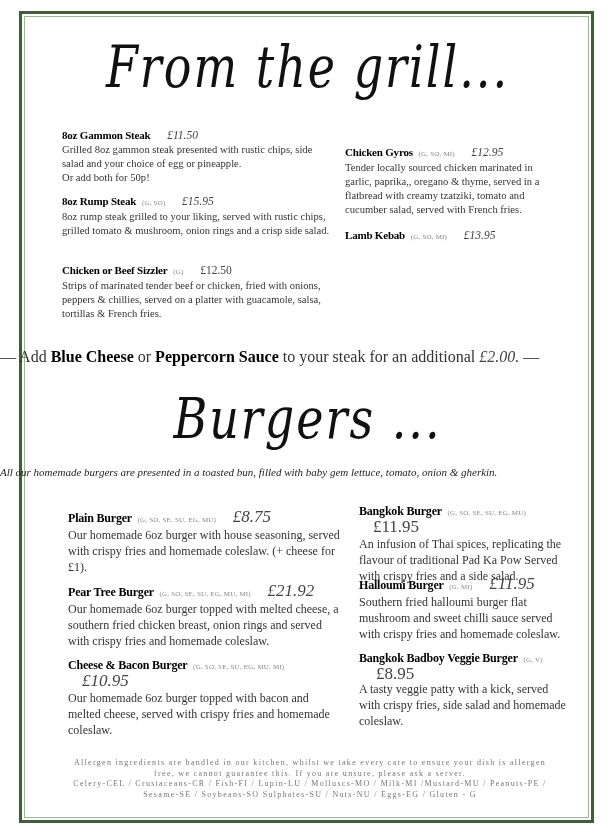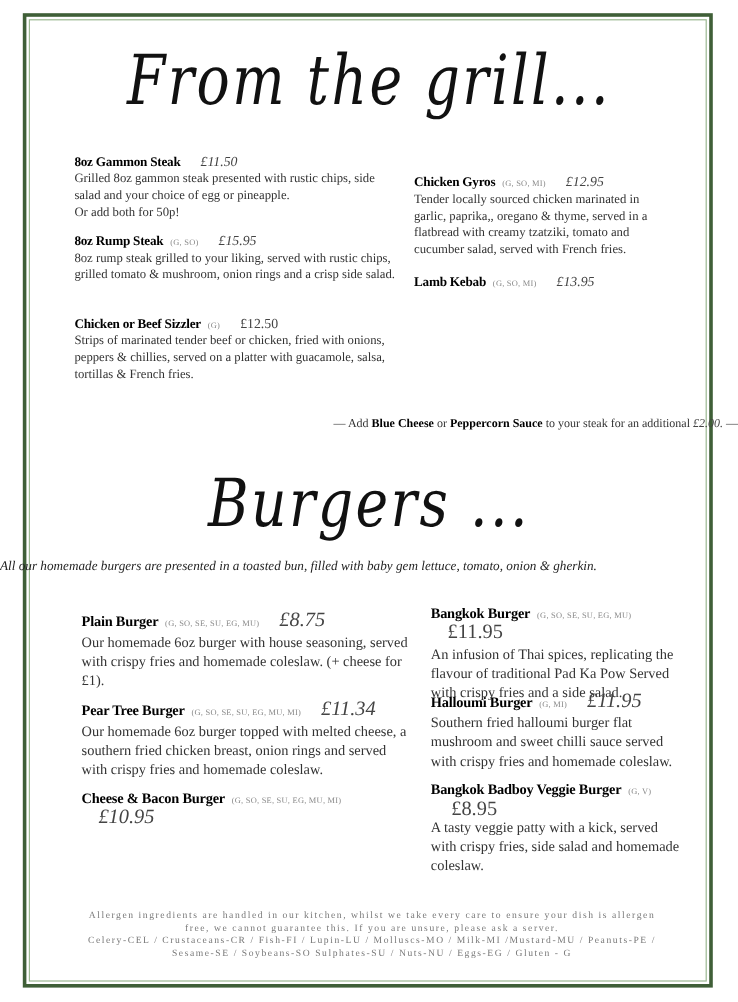--- a/index.html
+++ b/index.html
@@ -16,22 +16,22 @@
   .title-burgers { top:392px; font-size:46px; transform:scaleY(1.2); }
   .item { position:absolute; font-size:10.6px; line-height:14px; }
   .item .name { font-weight:bold; color:#000; font-size:11px; letter-spacing:-0.2px; }
   .item .allergens { font-size:7px; color:#888; margin-left:3px; letter-spacing:0.2px; }
   .item .price { font-style:italic; color:#444; margin-left:14px; font-size:11.5px; }
   .item .price.upright { font-style:normal; }
   .item .desc { display:block; color:#333; }
   .burger .desc { font-size:12px; line-height:16px; }
   .burger .name { font-size:12px; }
   .burger .price { font-size:17px; }
-  .addon { position:absolute; top:348px; left:0; width:615px; text-align:right;
-           font-size:10px; color:#333; }
+  .addon { position:absolute; top:348px; left:0; width:615px; text-align:left;
+           font-size:16px; color:#333; }
   .addon b { color:#000; }
   .addon i { color:#444; }
   .burger-intro { position:absolute; top:466px; left:0; width:615px; text-align:left;
            font-size:11px; font-style:italic; color:#222; }
   .footer { position:absolute; top:758px; left:70px; width:480px; text-align:center;
            font-size:8px; line-height:10.5px; color:#777; letter-spacing:1.3px; }
 </style>
 </head>
 <body>
 
@@ -85,28 +85,29 @@
 <div class="item burger" style="left:68px; top:510px; width:272px;">
   <span class="name">Plain Burger</span>
   <span class="allergens">(G, SO, SE, SU, EG, MU)</span>
   <span class="price">£8.75</span>
   <span class="desc">Our homemade 6oz burger with house seasoning, served with crispy fries and homemade coleslaw. (+ cheese for £1).</span>
 </div>
 
 <div class="item burger" style="left:68px; top:584px; width:272px;">
   <span class="name">Pear Tree Burger</span>
   <span class="allergens">(G, SO, SE, SU, EG, MU, MI)</span>
-  <span class="price">£11.34</span>
+  <span class="price">£21.92</span>
   <span class="desc">Our homemade 6oz burger topped with melted cheese,  a southern fried chicken breast, onion rings and served with crispy fries and homemade coleslaw.</span>
 </div>
 
 <div class="item burger" style="left:68px; top:658px; width:272px;">
   <span class="name">Cheese &amp; Bacon Burger</span>
   <span class="allergens">(G, SO, SE, SU, EG, MU, MI)</span>
   <span class="price">£10.95</span>
+  <span class="desc">Our homemade 6oz burger topped with bacon and melted cheese, served with crispy fries  and homemade coleslaw.</span>
 </div>
 
 <div class="item burger" style="left:359px; top:504px; width:210px;">
   <span class="name">Bangkok Burger</span>
   <span class="allergens">(G, SO, SE, SU, EG, MU)</span>
   <span class="price upright">£11.95</span>
   <span class="desc">An infusion of Thai spices, replicating the flavour of  traditional Pad Ka Pow Served with crispy fries and a side salad.</span>
 </div>
 
 <div class="item burger" style="left:359px; top:577px; width:210px;">

